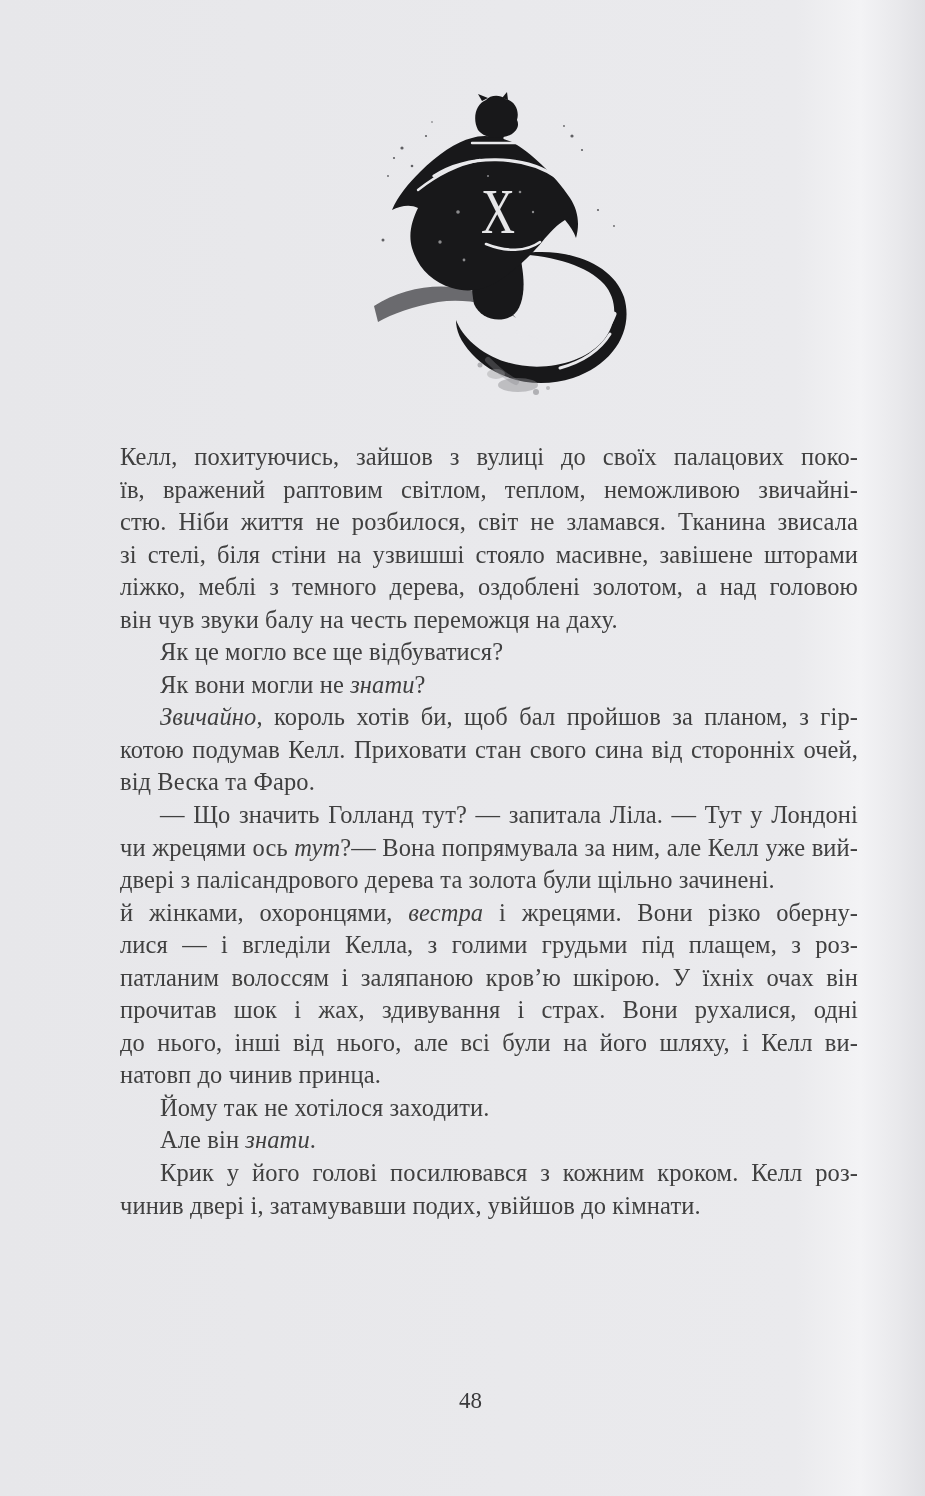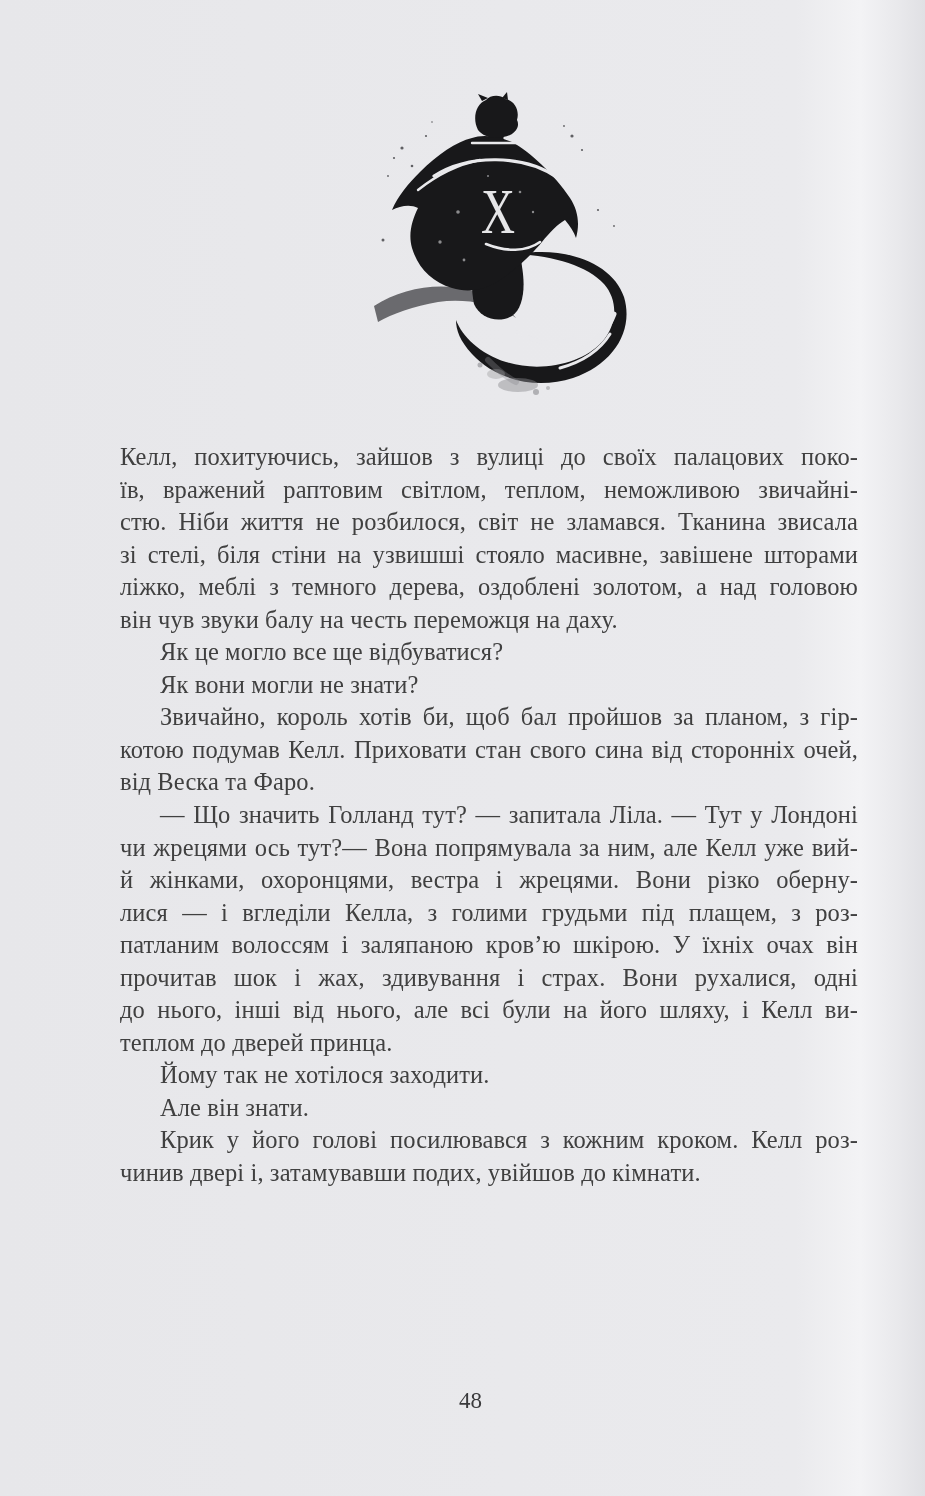--- a/index.html
+++ b/index.html
@@ -13,21 +13,21 @@
     position: absolute; left: 368px; top: 92px; width: 272px; height: 312px;
   }
   .page-text {
     position: absolute; left: 120px; top: 441px; width: 738px;
     font-size: 24.5px; line-height: 32.55px; color: #404040;
     letter-spacing: 0.1px;
   }
   .line { text-align: justify; text-align-last: justify; }
   .line.last { text-align-last: left; }
   .line.indent { text-indent: 40px; }
-  .it { }
+  .it { font-style: italic; }
   .page-number {
     position: absolute; top: 1388px; left: 0; width: 925px;
     text-align: center; font-size: 23px; color: #3a3a3c;
     transform: translateX(8px);
   }
 </style>
 </head>
 <body>
 
 <svg class="illustration" viewBox="0 0 272 312" aria-hidden="true">
@@ -107,25 +107,26 @@
     <div class="line"><span>зі стелі, біля стіни на узвишші стояло масивне, завішене шторами</span></div>
     <div class="line"><span>ліжко, меблі з темного дерева, оздоблені золотом, а над головою</span></div>
     <div class="line last"><span>він чув звуки балу на честь переможця на даху.</span></div>
     <div class="line indent last"><span>Як це могло все ще відбуватися?</span></div>
     <div class="line indent last"><span>Як вони могли не </span><span class="it">знати</span><span>?</span></div>
     <div class="line indent"><span class="it">Звичайно</span><span>, король хотів би, щоб бал пройшов за планом, з гір-</span></div>
     <div class="line"><span>котою подумав Келл. Приховати стан свого сина від сторонніх очей,</span></div>
     <div class="line last"><span>від Веска та Фаро.</span></div>
     <div class="line indent"><span>— Що значить Голланд тут? — запитала Ліла. — Тут у Лондоні</span></div>
     <div class="line"><span>чи жрецями ось </span><span class="it">тут</span><span>?— Вона попрямувала за ним, але Келл уже вий-</span></div>
+    <div class="line last"><span>двері з палісандрового дерева та золота були щільно зачинені.</span></div>
     <div class="line"><span>й жінками, охоронцями, </span><span class="it">вестра</span><span> і жрецями. Вони різко оберну-</span></div>
     <div class="line"><span>лися — і вгледіли Келла, з голими грудьми під плащем, з роз-</span></div>
     <div class="line"><span>патланим волоссям і заляпаною кров’ю шкірою. У їхніх очах він</span></div>
     <div class="line"><span>прочитав шок і жах, здивування і страх. Вони рухалися, одні</span></div>
     <div class="line"><span>до нього, інші від нього, але всі були на його шляху, і Келл ви-</span></div>
-    <div class="line last"><span>теплом до дверей принца.</span></div>
+    <div class="line last"><span>натовп до чинив принца.</span></div>
     <div class="line indent last"><span>Йому так не хотілося заходити.</span></div>
     <div class="line indent last"><span>Але він </span><span class="it">знати</span><span>.</span></div>
     <div class="line indent"><span>Крик у його голові посилювався з кожним кроком. Келл роз-</span></div>
     <div class="line last"><span>чинив двері і, затамувавши подих, увійшов до кімнати.</span></div>
   </div>
 
 <div class="page-number">48</div>
 
 </body></html>

